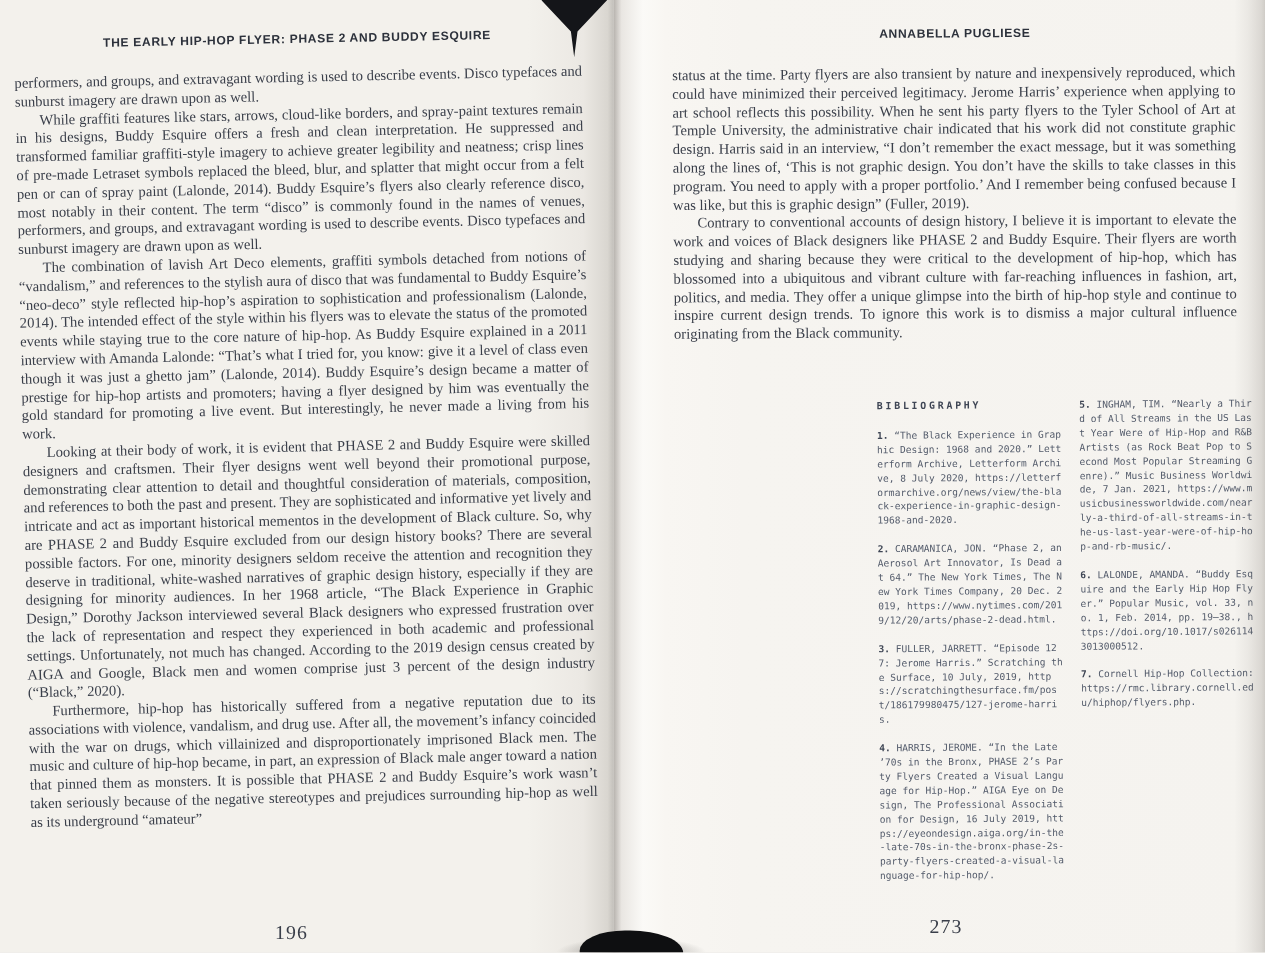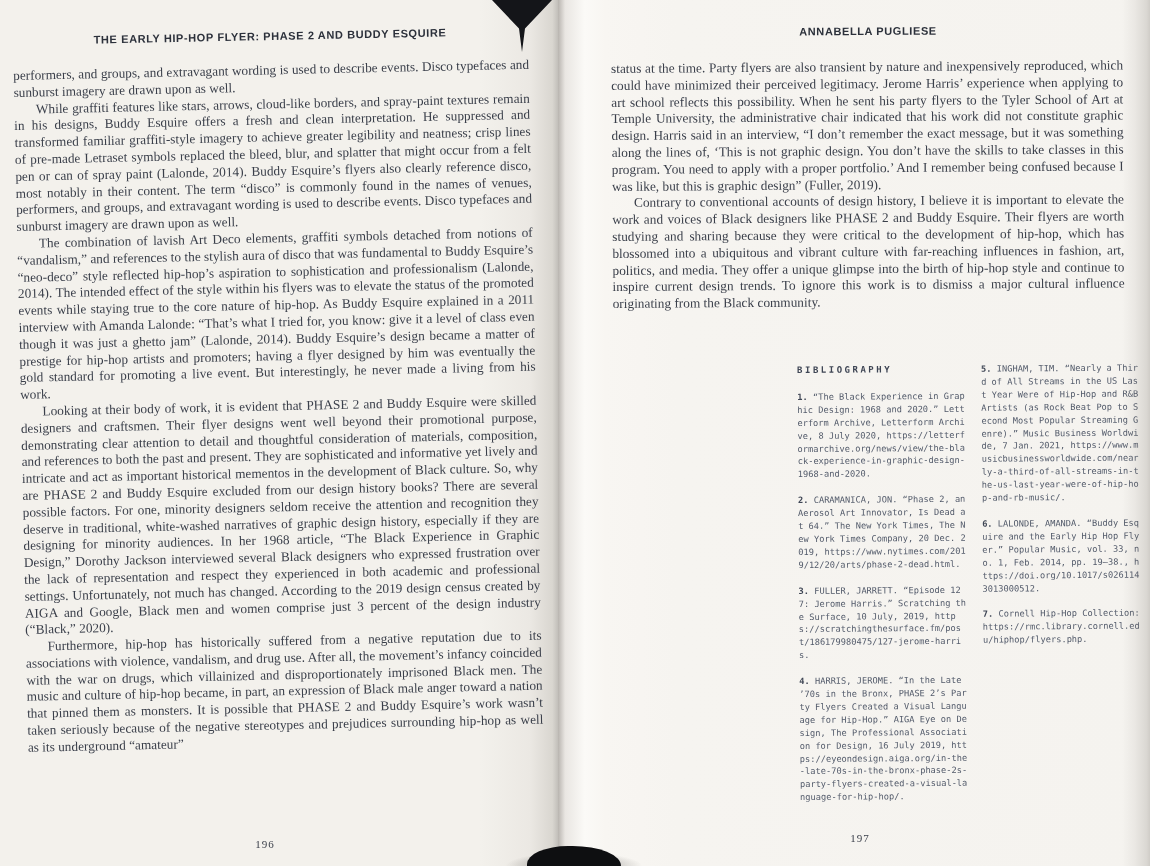--- a/index.html
+++ b/index.html
@@ -55,21 +55,21 @@
     font-size:13.3px;line-height:16.8px;text-align:justify;
     hyphens:auto;-webkit-hyphens:auto;
   }
   .body-left{left:13px;top:68px;width:516px;transform:rotate(-1.25deg);transform-origin:0 0;}
   .body-right{left:611px;top:61px;width:512px;transform:rotate(-0.4deg);transform-origin:0 0;}
   .bodytext p{margin:0;}
   .bodytext p.indent{text-indent:22px;}
 
   .page-num{
     position:absolute;text-align:center;
-    font-size:11px;letter-spacing:1px;color:#3a3f4a;
+    font-size:18px;letter-spacing:1px;color:#3a3f4a;
   }
   .pn-left{left:0;top:838px;width:530px;}
   .pn-right{left:600px;top:832px;width:520px;}
 
   
   .bibliography{
     position:absolute;left:797px;top:364px;width:346px;
     transform:rotate(-0.4deg);transform-origin:0 0;
     font-family:"DejaVu Sans Mono", monospace;
     font-size:8.7px;line-height:12.9px;color:#525a6a;
@@ -119,20 +119,20 @@
         </div>
     </div>
     <div class="bib-col2" id="bib-col2-entries">
         <div class="bib-entry"><span class="bib-num">5. </span>INGHAM, TIM. “Nearly a Third of All Streams in the US Last Year Were of Hip-Hop and R&amp;B Artists (as Rock Beat Pop to Second Most Popular Streaming Genre).” Music Business Worldwide, 7 Jan. 2021, https://www.musicbusinessworldwide.com/nearly-a-third-of-all-streams-in-the-us-last-year-were-of-hip-hop-and-rb-music/.</div>
         <div class="bib-entry"><span class="bib-num">6. </span>LALONDE, AMANDA. “Buddy Esquire and the Early Hip Hop Flyer.” Popular Music, vol. 33, no. 1, Feb. 2014, pp. 19–38., https://doi.org/10.1017/s0261143013000512.</div>
         <div class="bib-entry"><span class="bib-num">7. </span>Cornell Hip-Hop Collection: https://rmc.library.cornell.edu/hiphop/flyers.php.</div>
       </div>
   </div>
 
   <div class="page-num pn-left">196</div>
-  <div class="page-num pn-right">197</div>
+  <div class="page-num pn-right">273</div>
 
   <div class="spine-top"></div>
   <div class="spine-bottom-shade"></div>
   <div class="spine-bottom"></div>
   <div class="fore-edge"></div>
 
 </div>
 
 </body></html>

